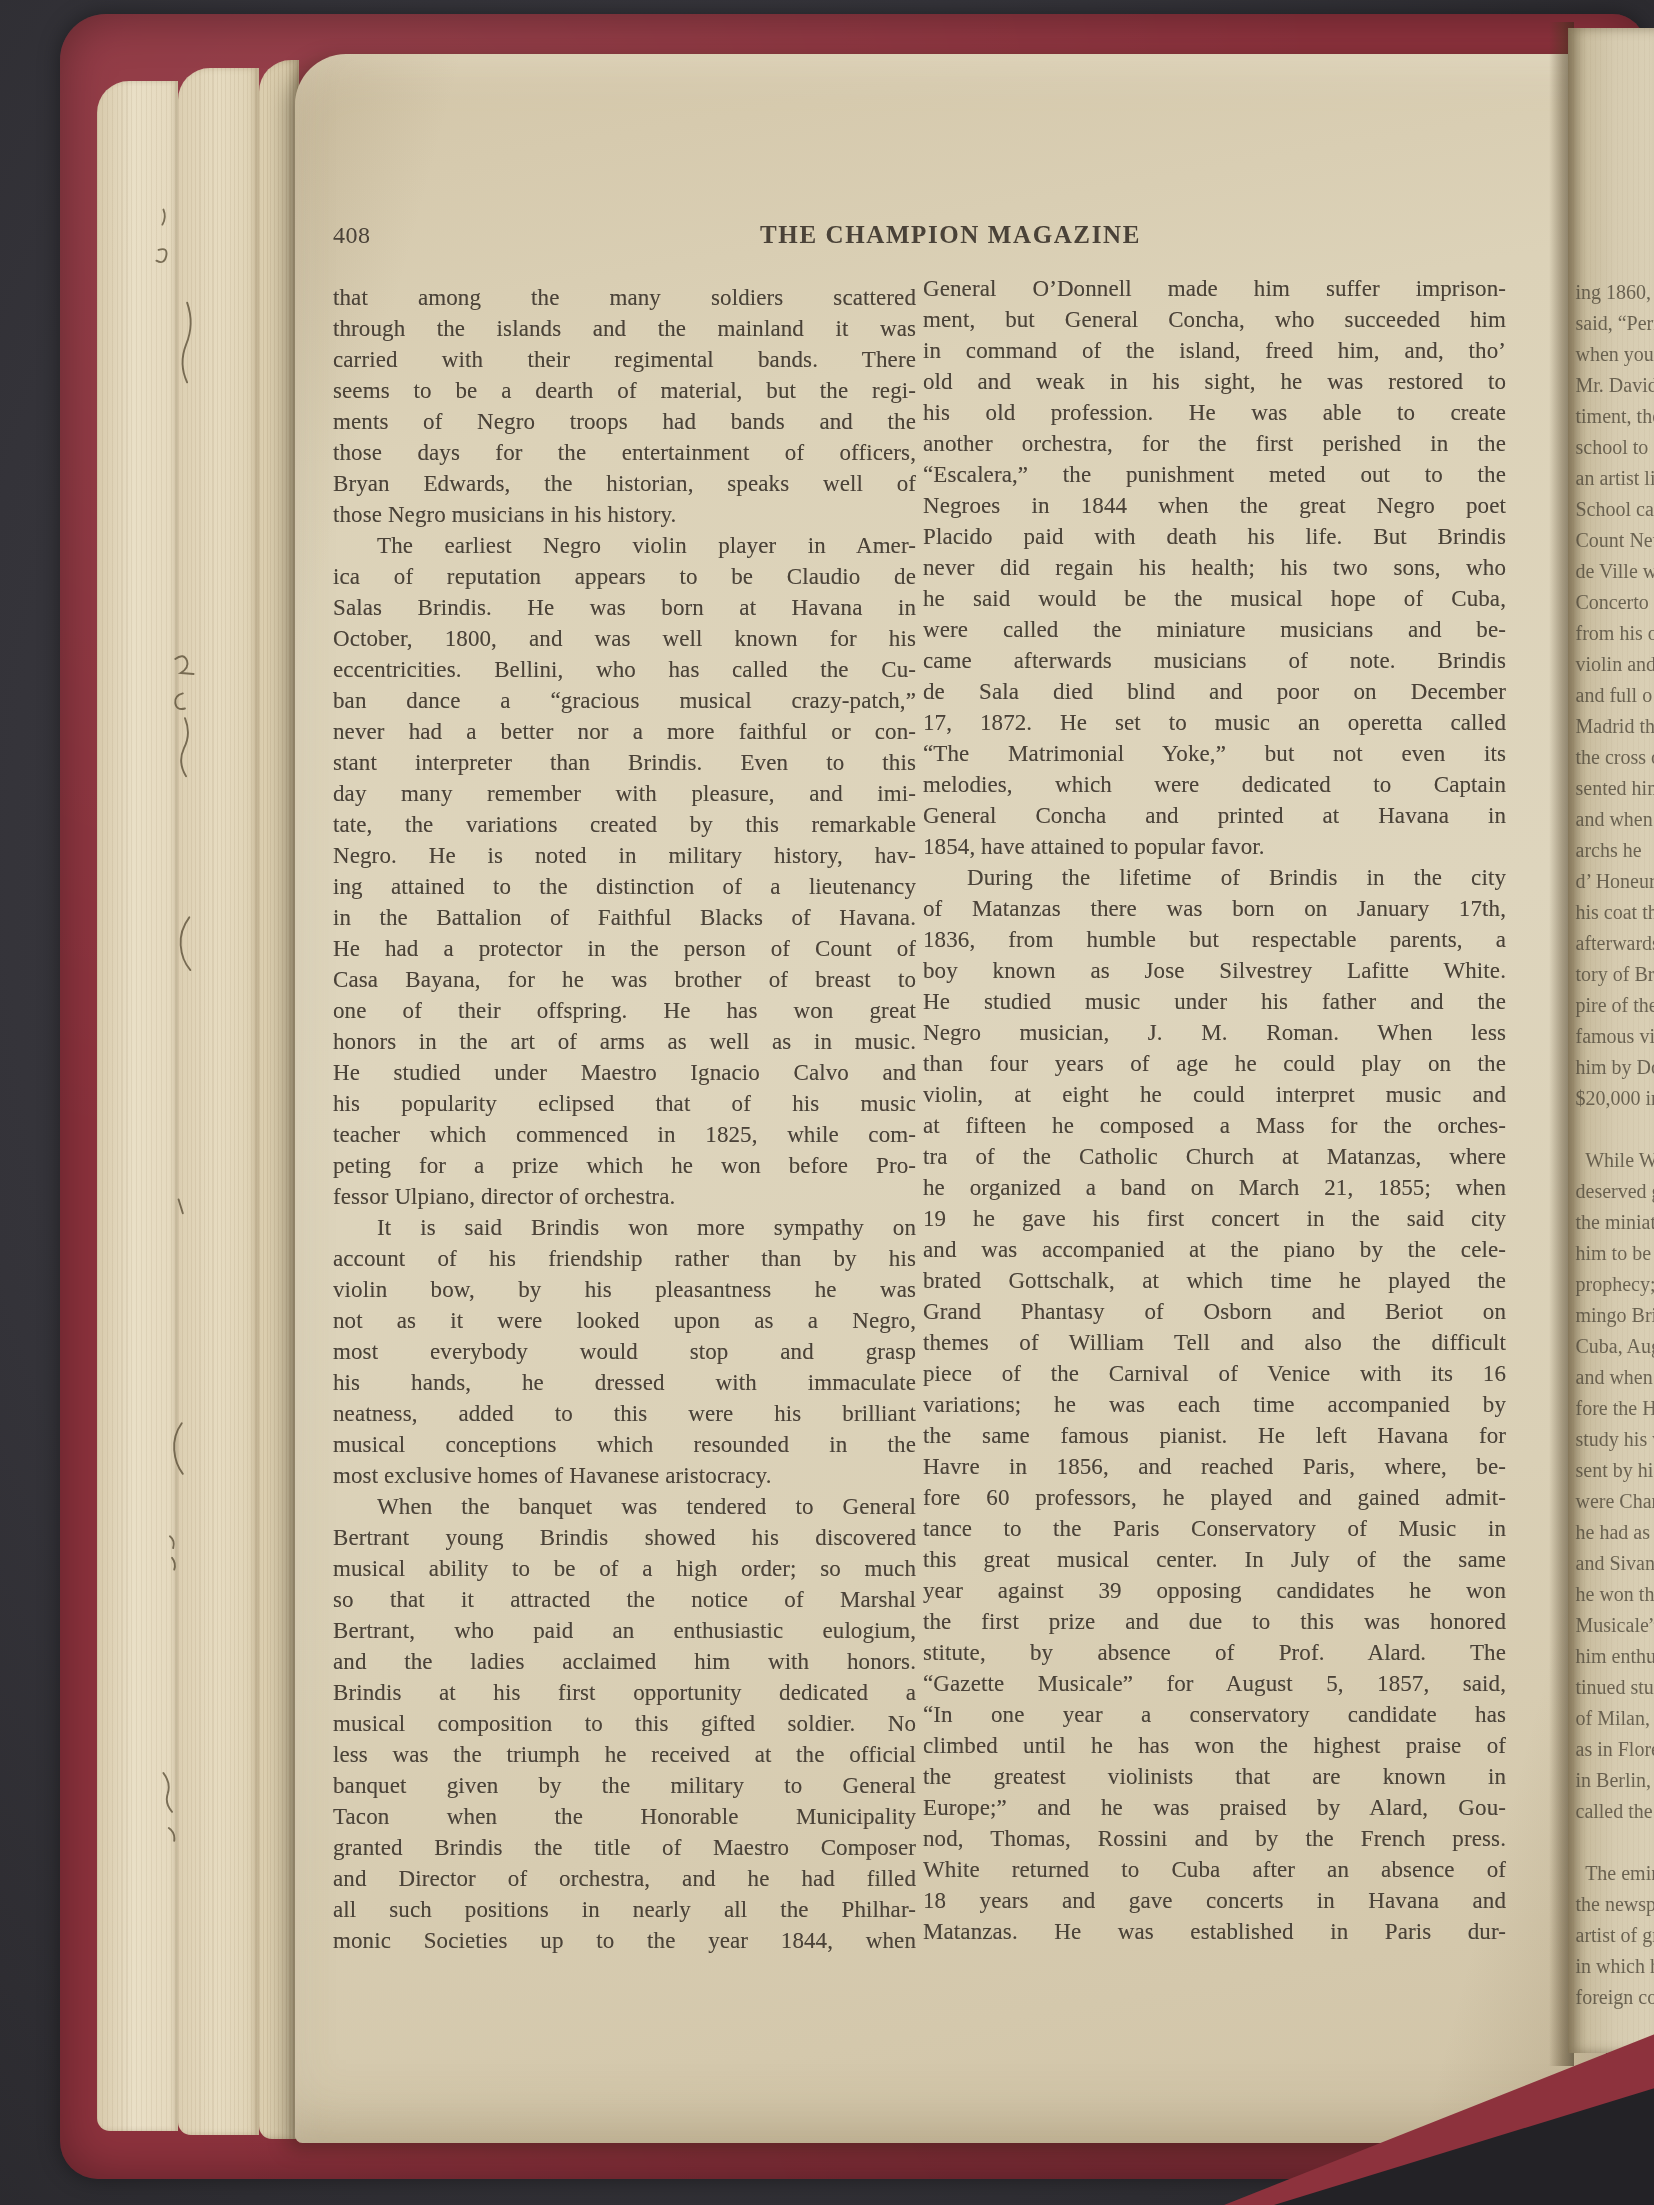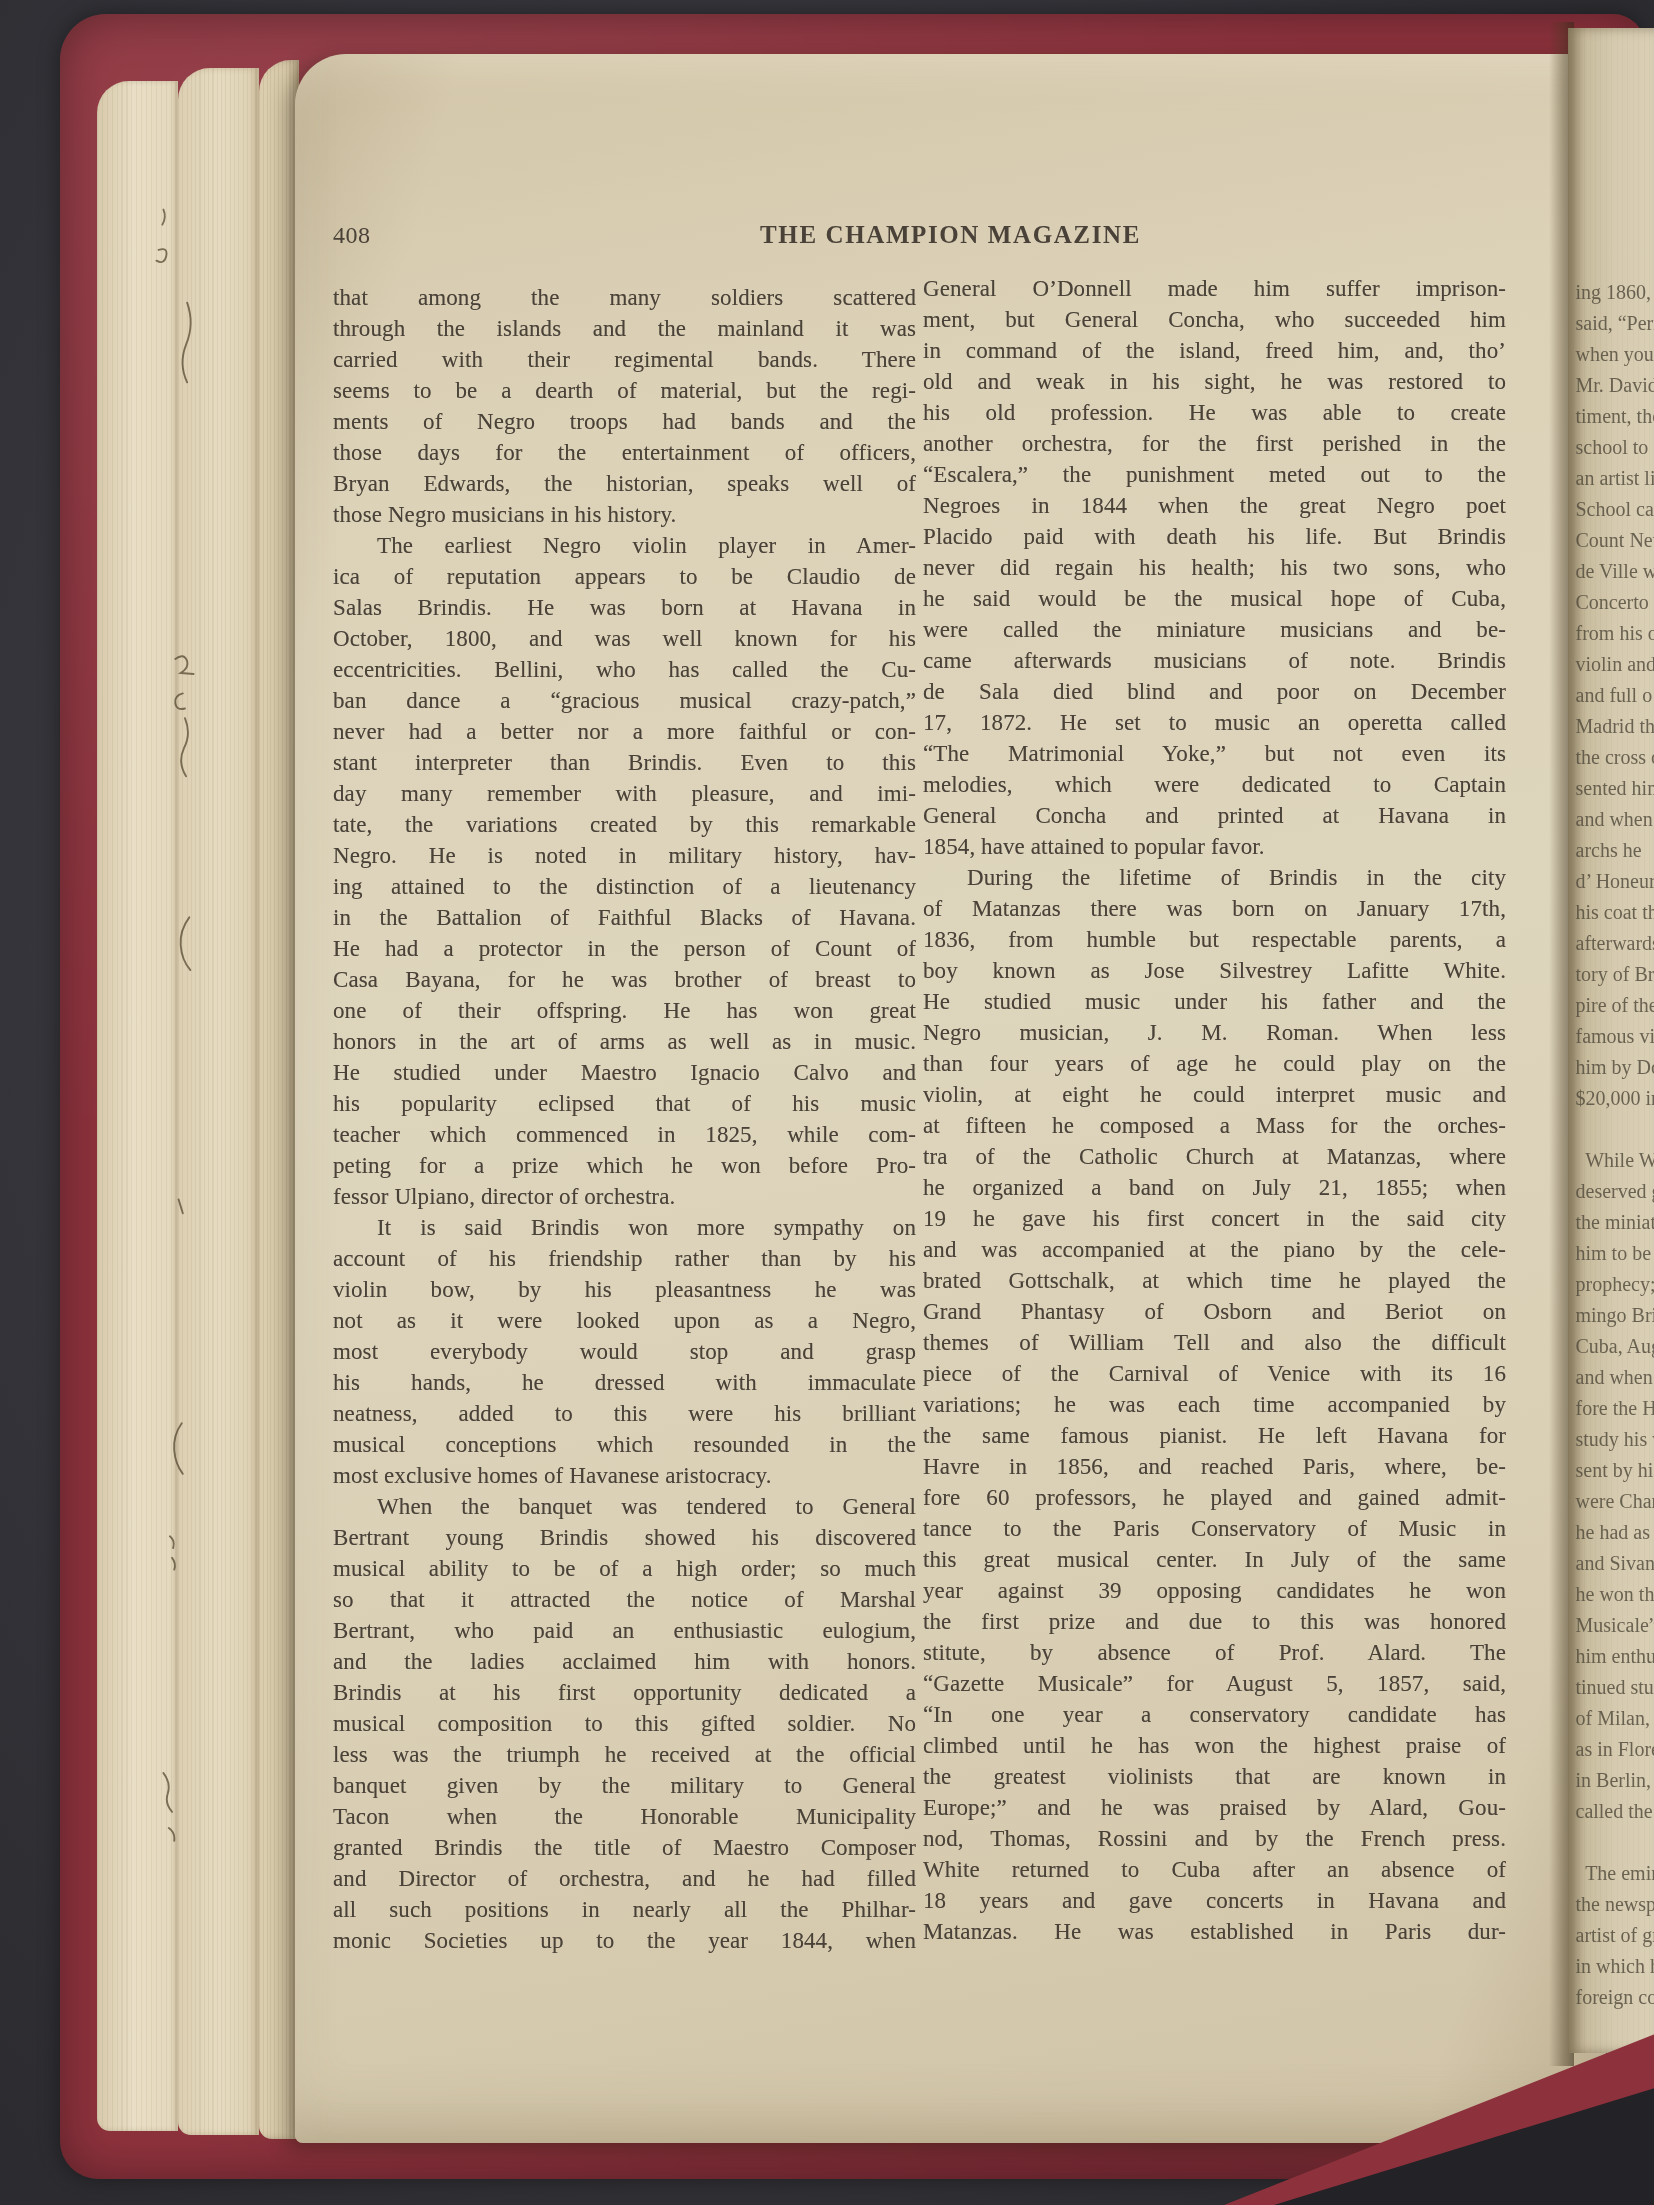--- a/index.html
+++ b/index.html
@@ -220,21 +220,21 @@
           <div class="line indent">During the lifetime of Brindis in the city</div>
           <div class="line">of Matanzas there was born on January 17th,</div>
           <div class="line">1836, from humble but respectable parents, a</div>
           <div class="line">boy known as Jose Silvestrey Lafitte White.</div>
           <div class="line">He studied music under his father and the</div>
           <div class="line">Negro musician, J. M. Roman.  When less</div>
           <div class="line">than four years of age he could play on the</div>
           <div class="line">violin, at eight he could interpret music and</div>
           <div class="line">at fifteen he composed a Mass for the orches-</div>
           <div class="line">tra of the Catholic Church at Matanzas, where</div>
-          <div class="line">he organized a band on July 21, 1855; when</div>
+          <div class="line">he organized a band on March 21, 1855; when</div>
           <div class="line">19 he gave his first concert in the said city</div>
           <div class="line">and was accompanied at the piano by the cele-</div>
           <div class="line">brated Gottschalk, at which time he played the</div>
           <div class="line">Grand Phantasy of Osborn and Beriot on</div>
           <div class="line">themes of William Tell and also the difficult</div>
           <div class="line">piece of the Carnival of Venice with its 16</div>
           <div class="line">variations; he was each time accompanied by</div>
           <div class="line">the same famous pianist.  He left Havana for</div>
           <div class="line">Havre in 1856, and reached Paris, where, be-</div>
           <div class="line">fore 60 professors, he played and gained admit-</div>

